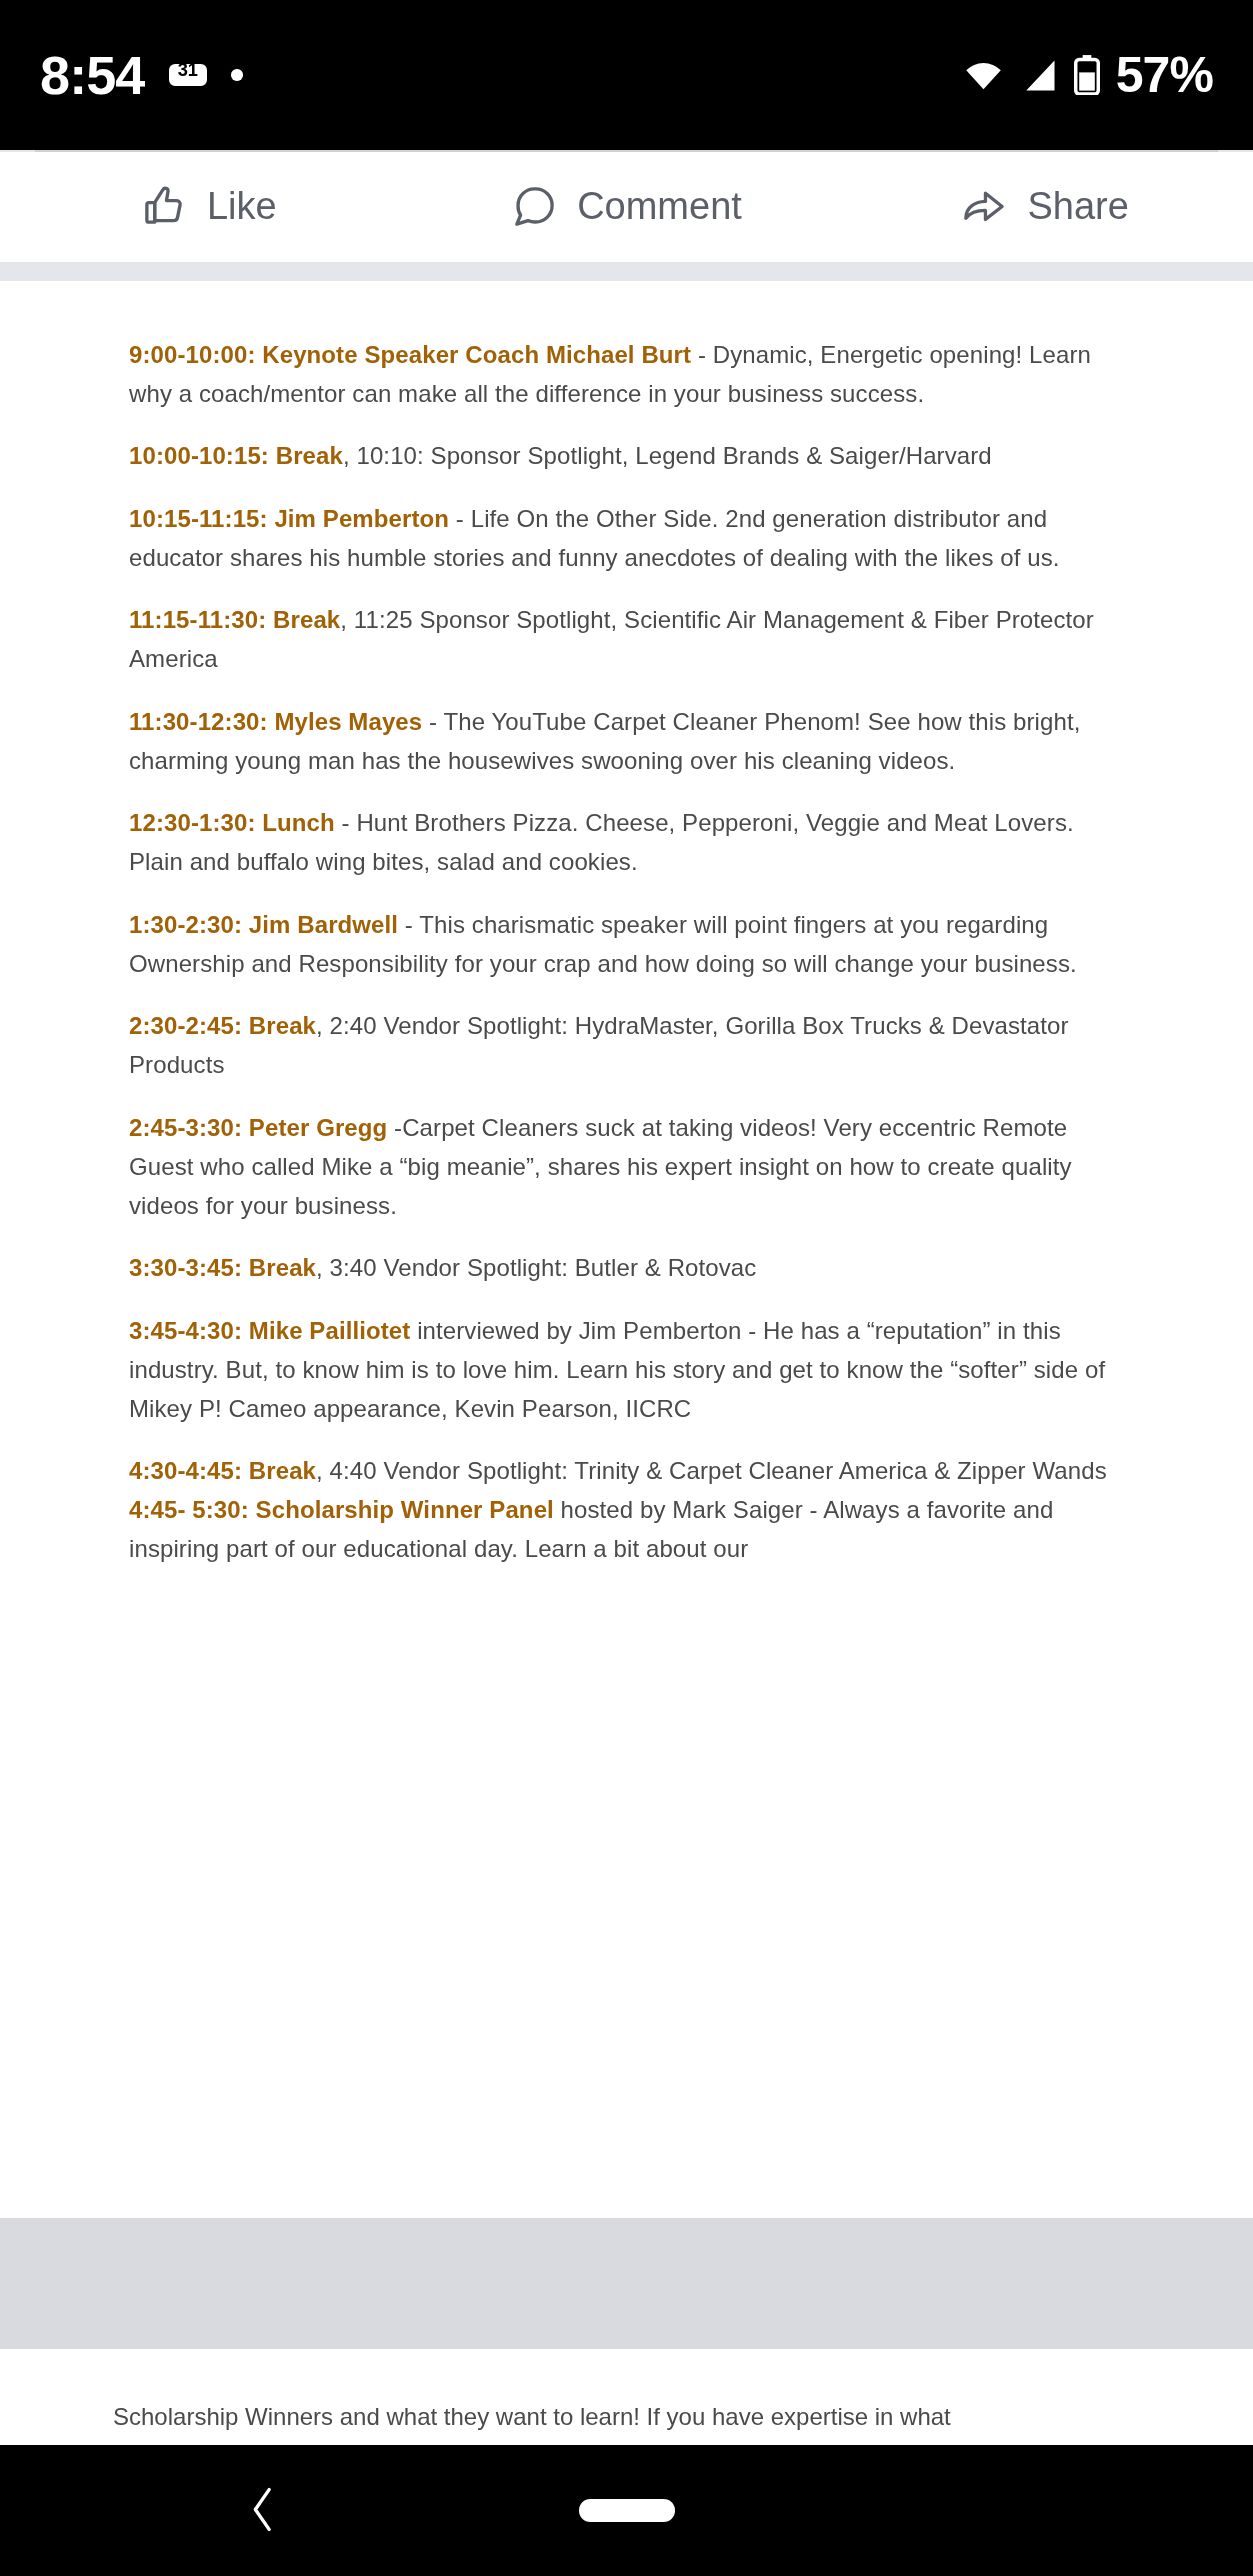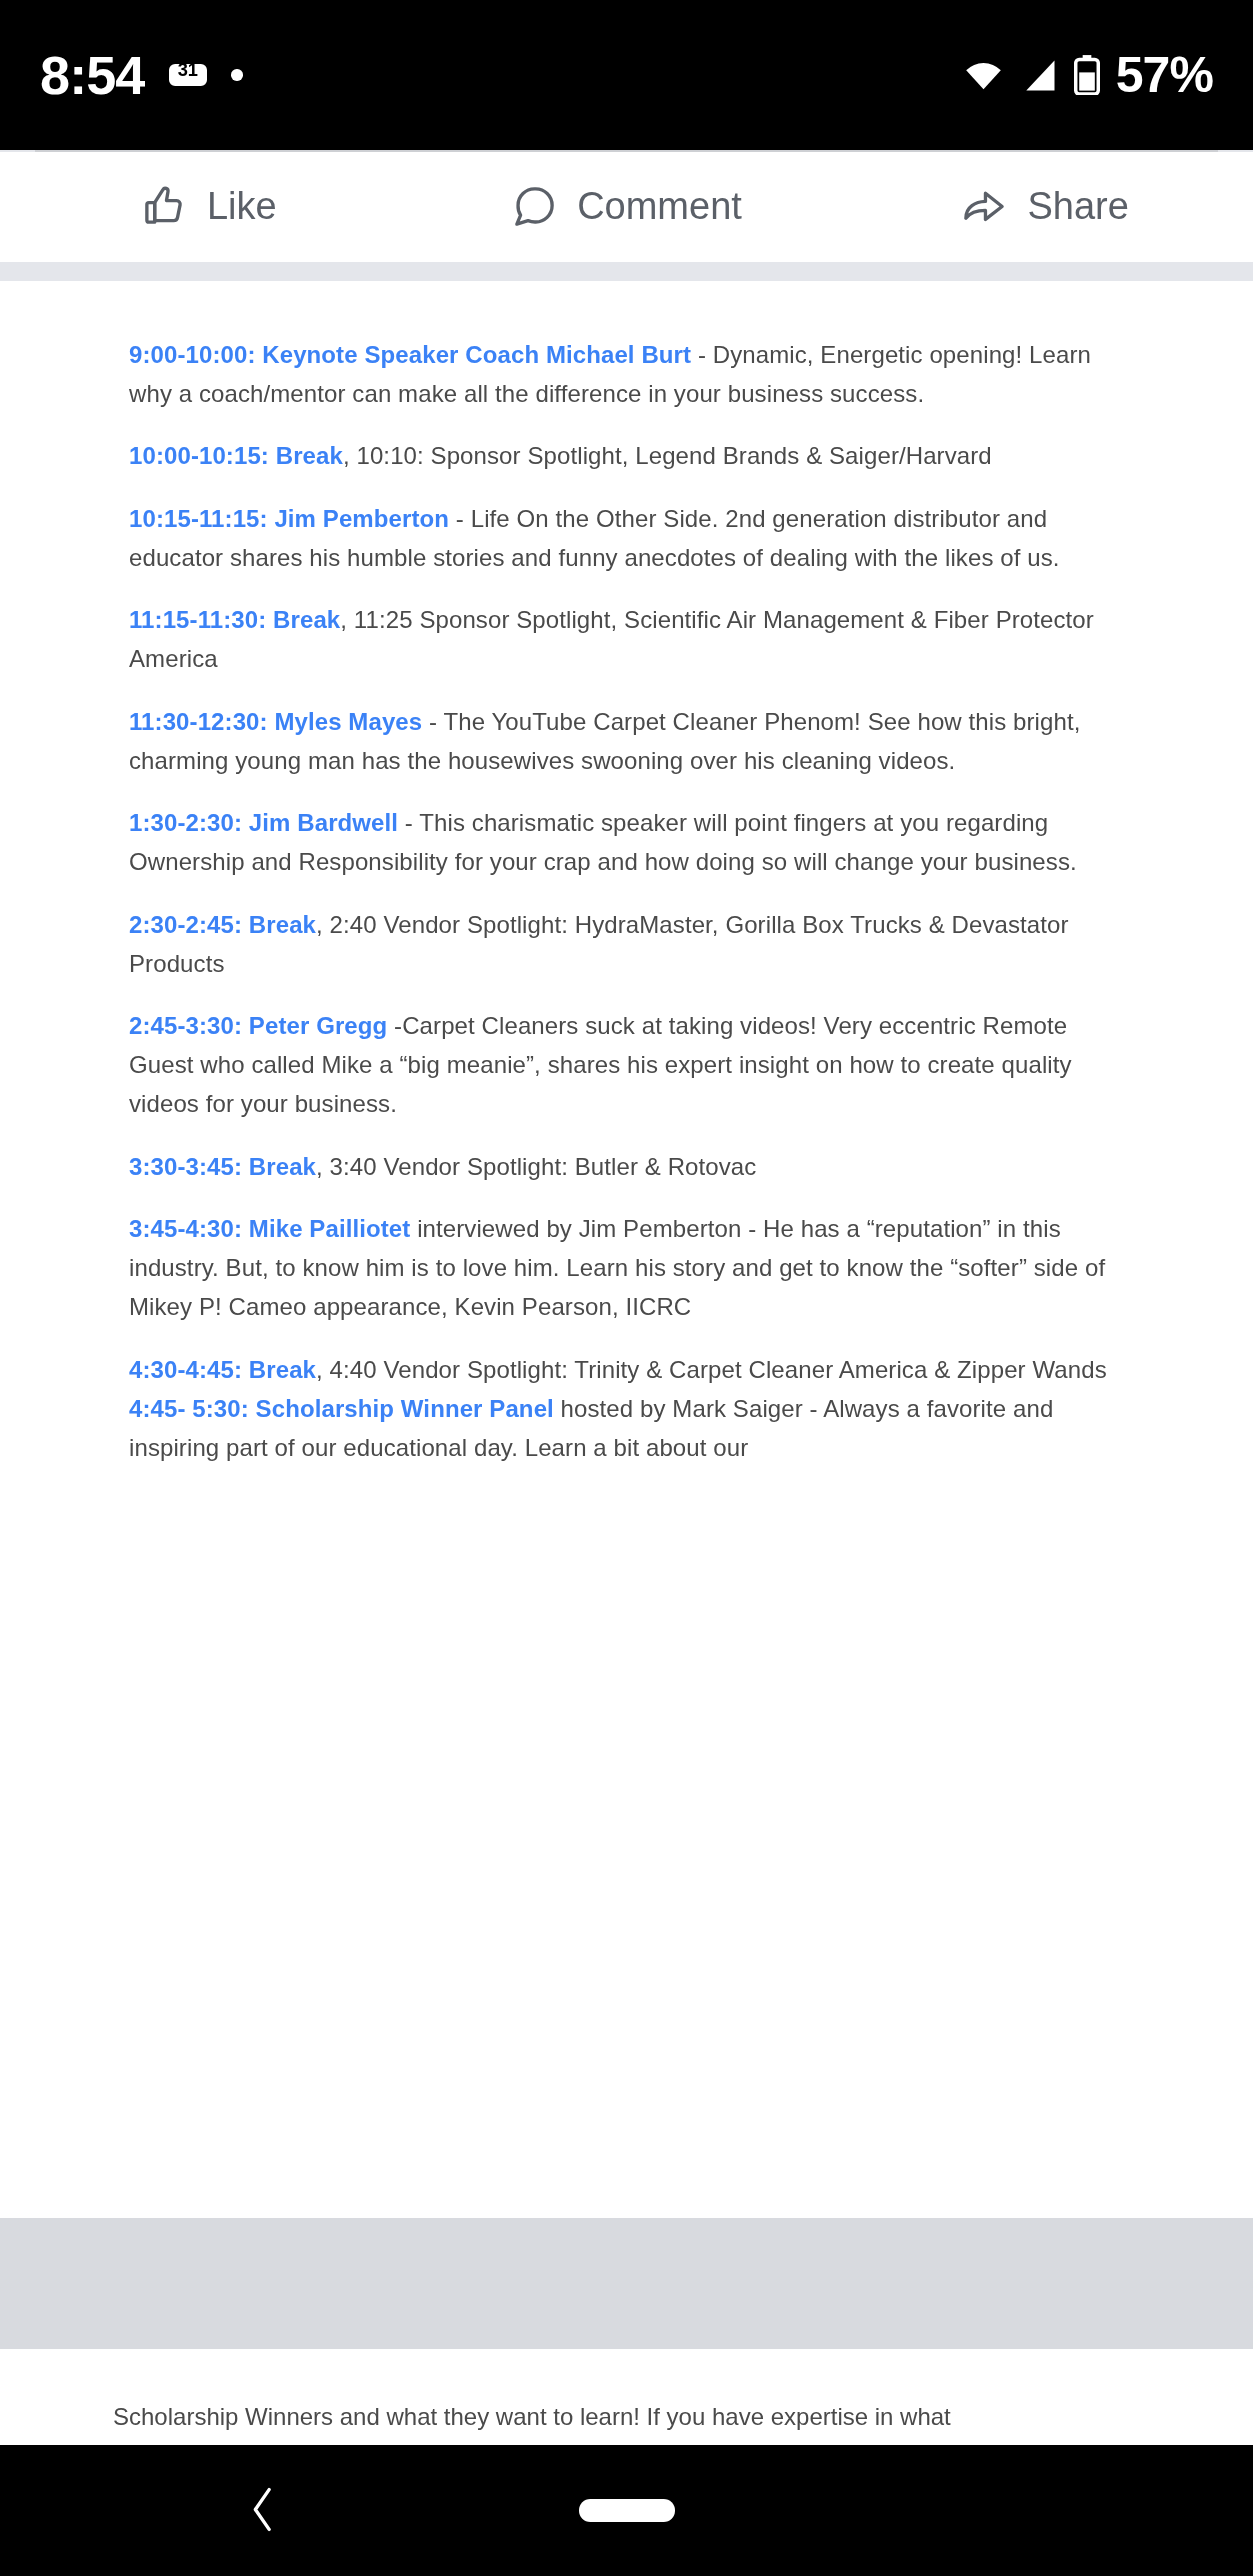--- a/index.html
+++ b/index.html
@@ -93,21 +93,21 @@
   .sched-line {
     font-size:24px;
     line-height:39px;
     color:#4a4a4a;
     margin-bottom:23.5px;
     letter-spacing:0.1px;
     font-family:"Liberation Sans", sans-serif;
   }
   .sched-line.tight { margin-bottom:0; }
   .sched-line b {
-    color:#3b82f6;
+    color:#a16207;
     font-weight:700;
   }
 
   
   .below-strip {
     background:#d8dadf;
     height:131px;
     flex:0 0 auto;
   }
   .post-bottom {
@@ -209,20 +209,21 @@
     </div>
 
     <div class="gap-strip"></div>
 
     <div class="image-card">
       <div class="sched-line"><b>9:00-10:00: Keynote Speaker Coach Michael Burt</b><span> - Dynamic, Energetic opening!  Learn why a coach/mentor can make all the difference in your business success.</span></div>
       <div class="sched-line"><b>10:00-10:15:  Break</b><span>, 10:10: Sponsor Spotlight, Legend Brands &amp; Saiger/Harvard</span></div>
       <div class="sched-line"><b>10:15-11:15:  Jim Pemberton</b><span> - Life On the Other Side.   2nd generation distributor and educator shares his humble stories and funny anecdotes of dealing with the likes of us.</span></div>
       <div class="sched-line"><b>11:15-11:30:  Break</b><span>, 11:25 Sponsor Spotlight, Scientific Air Management &amp; Fiber Protector America</span></div>
       <div class="sched-line"><b>11:30-12:30: Myles Mayes</b><span> - The YouTube Carpet Cleaner Phenom!  See how this bright, charming young man has the housewives swooning over his cleaning videos.</span></div>
+      <div class="sched-line"><b>12:30-1:30:  Lunch</b><span> - Hunt Brothers Pizza.  Cheese, Pepperoni, Veggie and Meat Lovers.  Plain and buffalo wing bites, salad and cookies.</span></div>
       <div class="sched-line"><b>1:30-2:30:  Jim Bardwell</b><span> - This charismatic speaker will point fingers at you regarding Ownership and Responsibility for your crap and how doing so will change your business.</span></div>
       <div class="sched-line"><b>2:30-2:45:  Break</b><span>, 2:40 Vendor Spotlight:  HydraMaster, Gorilla Box Trucks &amp; Devastator Products</span></div>
       <div class="sched-line"><b>2:45-3:30:  Peter Gregg</b><span> -Carpet Cleaners suck at taking videos!  Very eccentric Remote Guest who called Mike a “big meanie”, shares his expert insight on how to create quality videos for your business.</span></div>
       <div class="sched-line"><b>3:30-3:45: Break</b><span>, 3:40 Vendor Spotlight:  Butler &amp; Rotovac</span></div>
       <div class="sched-line"><b>3:45-4:30: Mike Pailliotet</b><span> interviewed by Jim Pemberton - He has a “reputation” in this industry.  But, to know him is to love him. Learn his story and get to know the “softer” side of Mikey P!   Cameo appearance, Kevin Pearson, IICRC</span></div>
       <div class="sched-line tight"><b>4:30-4:45: Break</b><span>, 4:40 Vendor Spotlight: Trinity &amp; Carpet Cleaner America &amp; Zipper Wands</span></div>
       <div class="sched-line"><b>4:45- 5:30:  Scholarship Winner Panel</b><span> hosted by Mark Saiger - Always a favorite and inspiring part of our educational day.  Learn a bit about our</span></div>
     </div>
 
     <div class="below-strip"></div>

